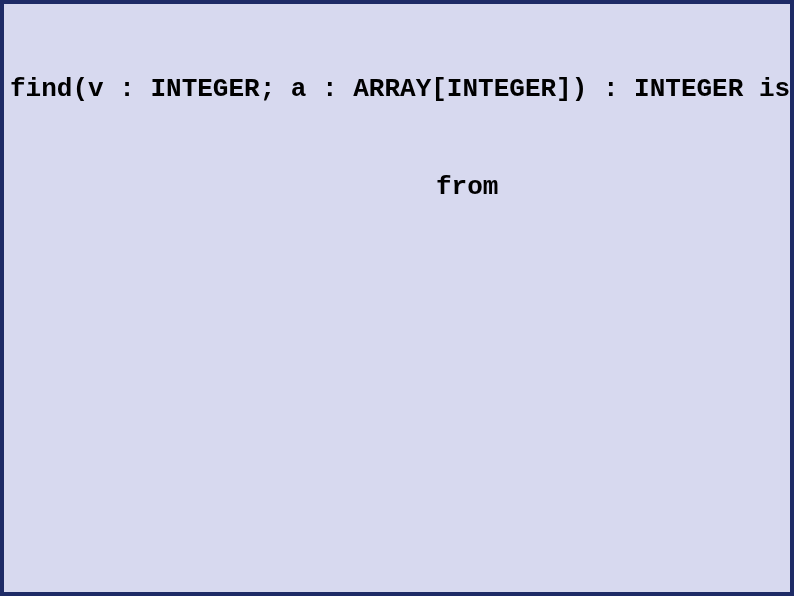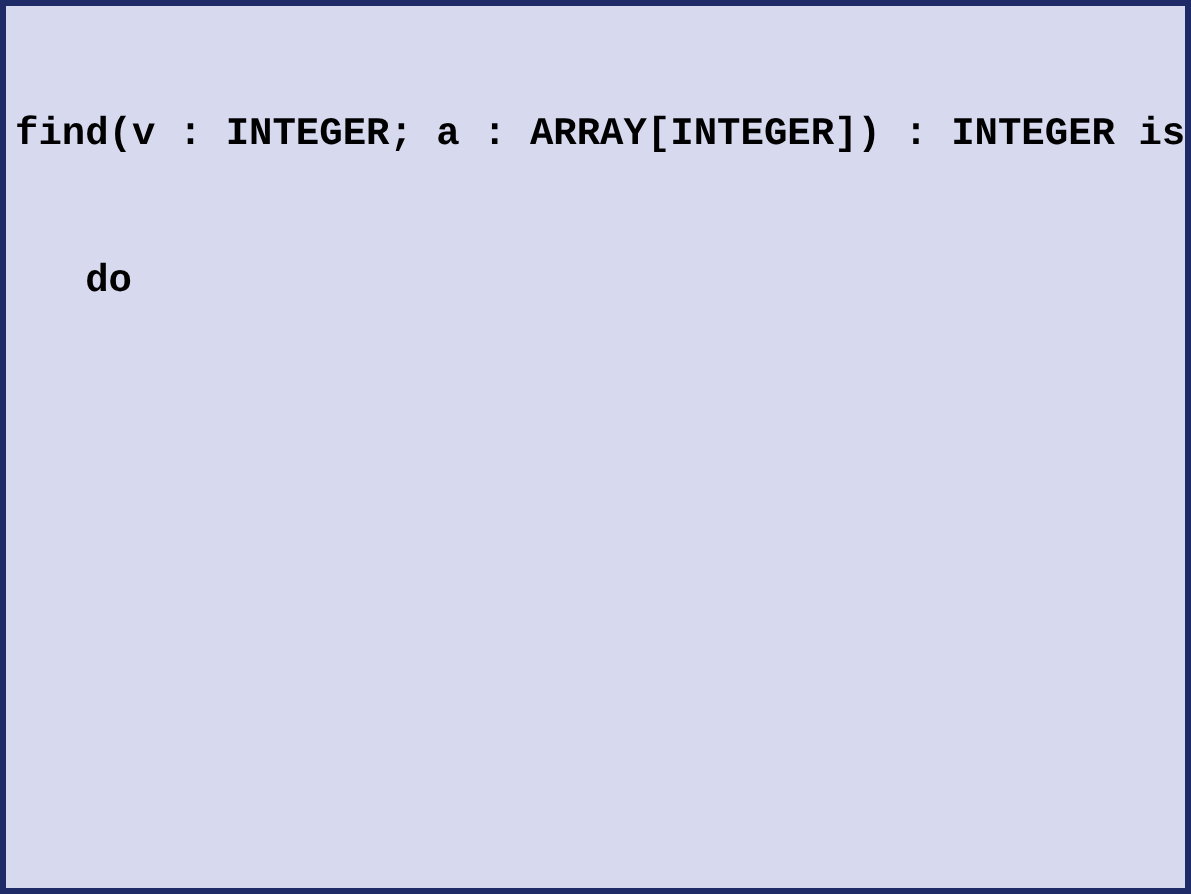--- a/index.html
+++ b/index.html
@@ -21,28 +21,29 @@
     box-sizing: border-box;
     width: 794px;
     height: 596px;
     border: 4px solid #1e2b66;
     padding: 4px 6px 0 6px;
     white-space: pre;
   }
   .code-line {
     display: block;
     white-space: pre;
+    text-align: center;
   }
 </style>
 </head>
 <body>
 
 <div class="code-box">
   <span class="code-line">find(v : INTEGER; a : ARRAY[INTEGER]) : INTEGER is</span>
-  <span class="code-line">   do</span>
+  <span class="code-line">         from</span>
   
   
   
   
   
   
   
   
   
   

